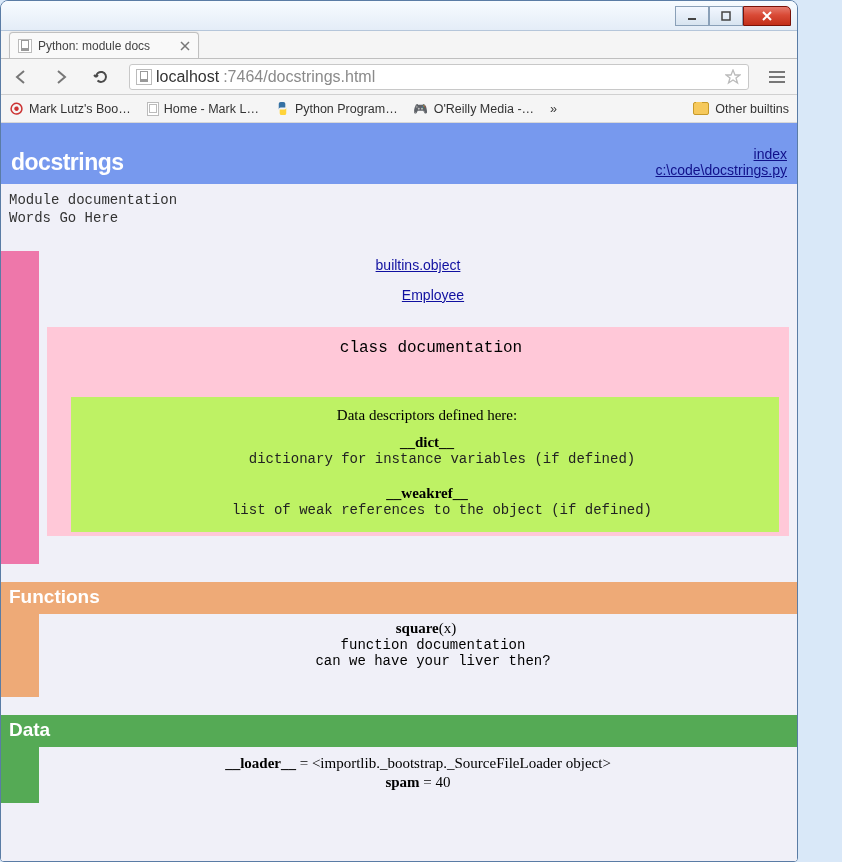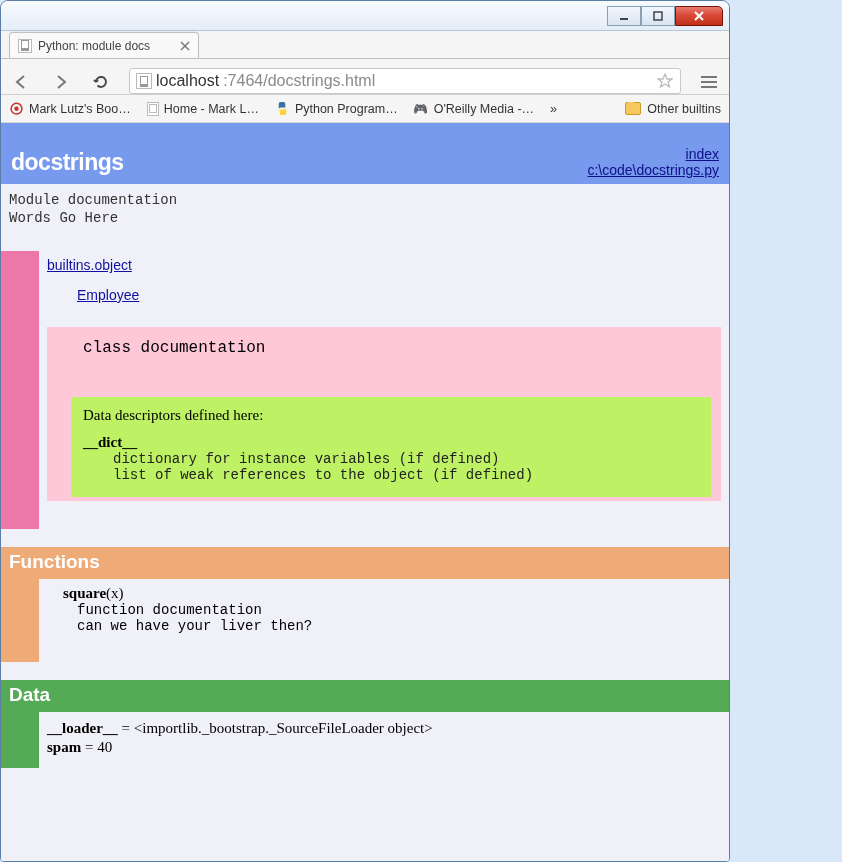--- a/index.html
+++ b/index.html
@@ -1,19 +1,19 @@
 <!DOCTYPE html>
 <html><head>
 <meta charset="utf-8">
 <style>
   * { box-sizing: border-box; }
   html, body { margin:0; padding:0; font-family: "Segoe UI", Tahoma, sans-serif; }
   body { background: #d9e8f8; }
   .window {
-    width: 730px; height: 862px;
+    width: 798px; height: 862px;
     background: linear-gradient(#e6eef7, #d7e4f2);
     border: 1px solid #5a7ca5;
     border-radius: 8px 8px 4px 4px;
     display:flex; flex-direction:column;
     box-shadow: 0 0 0 1px #fff inset;
     overflow:hidden;
   }
 
   
   .titlebar { height:30px; background:linear-gradient(#f7fbff,#e4edf7);
@@ -39,21 +39,21 @@
   .tab .favicon { width:14px; height:14px; border:1px solid #bbb; background:#fff;
     display:flex; align-items:center; justify-content:center; }
   .tab .favicon::before{content:""; width:6px; height:7px; border:1px solid #999;
     border-bottom-width:3px;}
   .tab .close-x{ margin-left:auto; width:14px; height:14px;
     display:flex; align-items:center; justify-content:center; cursor:pointer;}
   .tab .close-x svg path{stroke:#777;}
 
   
   .toolbar { height:36px; background:#f5f5f5; border-bottom:1px solid #d0d0d0;
-    display:flex; align-items:flex-end; padding:0 8px; gap:16px; }
+    display:flex; align-items:center; padding:0 8px; gap:16px; }
   .nav-btn { width:24px; height:24px; display:flex; align-items:center;
     justify-content:center; cursor:pointer; color:#888; }
   .nav-btn svg path, .nav-btn svg polyline { stroke:#777; }
   .nav-btn.active svg path, .nav-btn.active svg polyline { stroke:#4a4a4a; }
   .addr { flex:1; height:26px; background:#fff; border:1px solid #c8c8c8;
     border-radius:3px; display:flex; align-items:center; padding:0 6px;
     font-size:16px; color:#333; gap:4px;}
   .addr .globe { width:16px; height:16px; display:flex; align-items:center;
     justify-content:center; border:1px solid #bbb; background:#fff;}
   .addr .globe::before{content:""; width:6px; height:7px; border:1px solid #999;
@@ -99,21 +99,21 @@
     letter-spacing:-0.5px;}
   .mod-head .links { position:absolute; right:10px; bottom:6px;
     text-align:right; font-size:14px; }
   .mod-head .links a { color:#10108a; text-decoration:underline; display:block;}
   .mod-doc { font-family:"Courier New",monospace; font-size:14px;
     color:#333; padding:8px 8px 6px 8px; white-space:pre-line; line-height:1.25;}
 
   .section { margin:18px 0 0 0; }
   .sec-head { padding:4px 8px 6px 8px; font-size:19px; font-weight:bold;
     color:#fff;}
-  .sec-body { display:flex; }
+  .sec-body { display:flex;text-align:center; }
   .sec-bar { width:38px; flex:none; }
   .sec-content { flex:1; padding:6px 8px 10px 8px; font-size:14px; color:#000;}
   .classes .sec-head{background:#ee77aa;}
   .classes .sec-bar{background:#ee77aa;}
   .functions .sec-head{background:#eeaa77;}
   .functions .sec-bar{background:#eeaa77;}
   .data .sec-head{background:#55aa55;}
   .data .sec-bar{background:#55aa55;}
 
   a.pylink{color:#1010a0; text-decoration:underline;}
@@ -279,20 +279,21 @@
             </div>
 
             <div class="class-block">
               <div class="class-doc">class documentation</div>
               <div class="class-inner">
                 <div class="class-inner-bar"></div>
                 <div class="class-inner-body">
                   <div class="dd-title">Data descriptors defined here:</div>
                   <div class="dd-name">__dict__</div>
                   <div class="dd-text">dictionary for instance variables (if defined)</div>
+                  <div class="dd-name" style="margin-top:18px;">__weakref__</div>
                   <div class="dd-text">list of weak references to the object (if defined)</div>
                 </div>
               </div>
             </div>
             <div style="height:18px"></div>
           </div>
         </div>
       </div>
 
       <div class="section functions">

